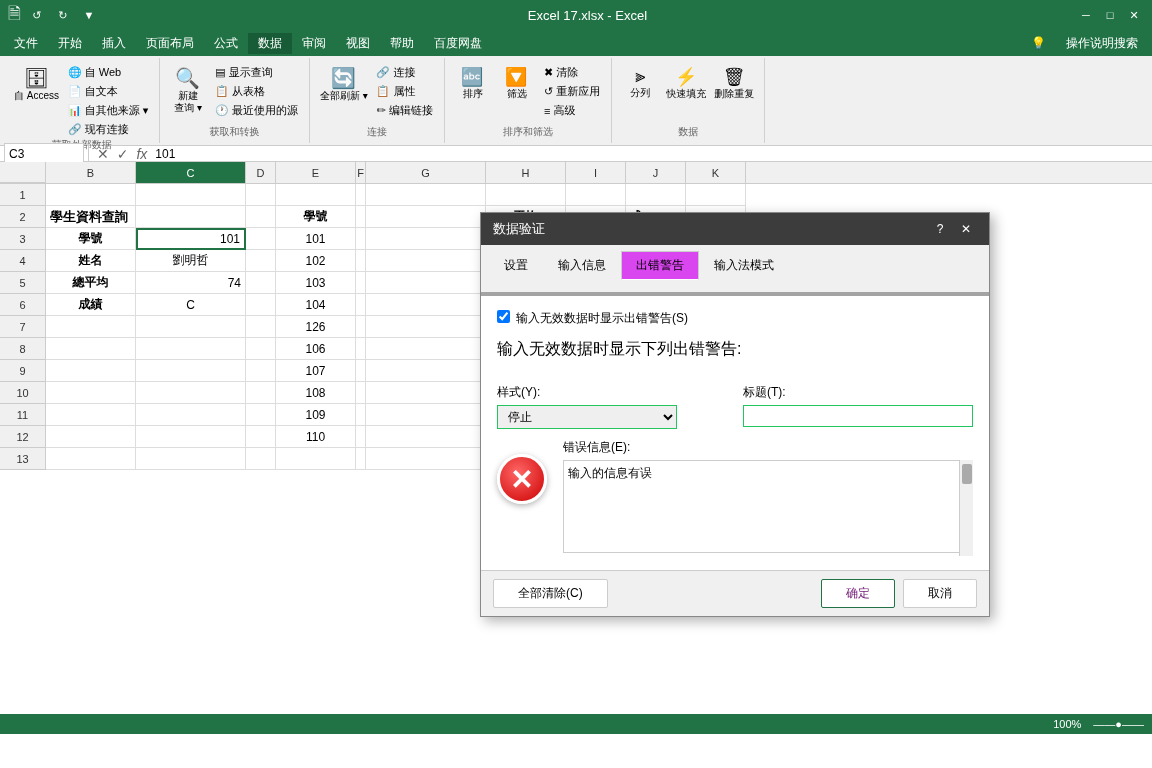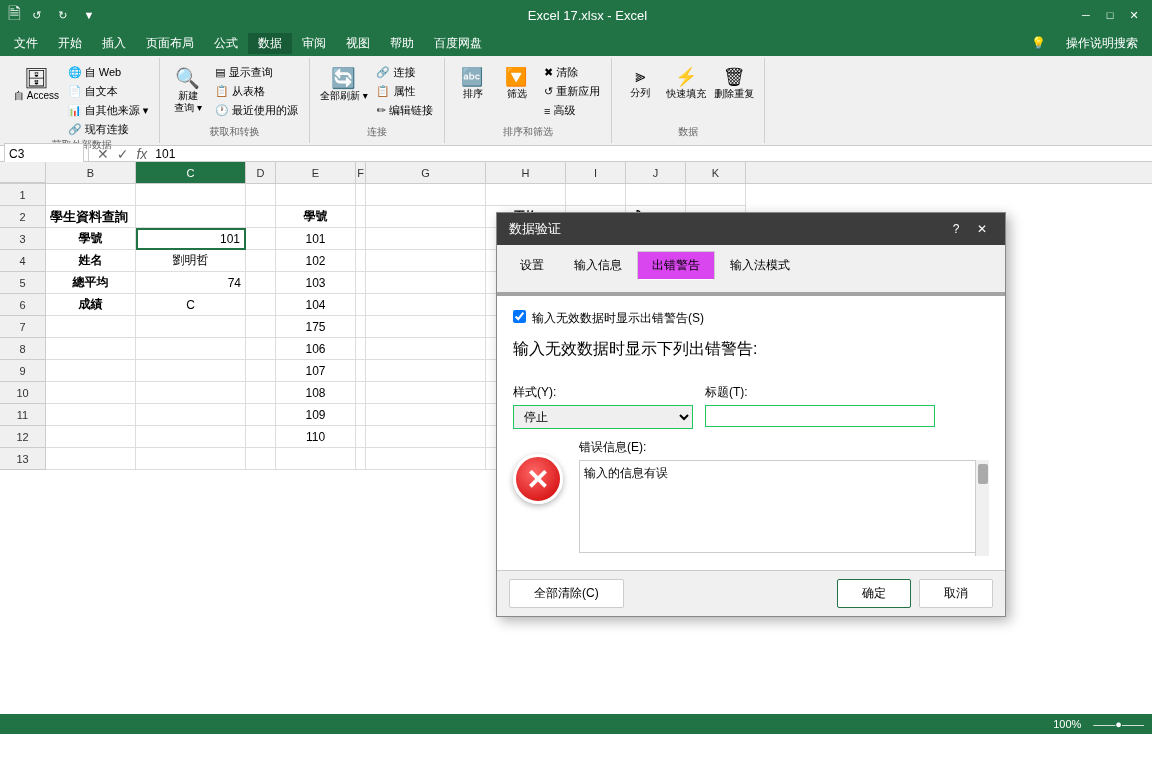--- a/index.html
+++ b/index.html
@@ -204,21 +204,21 @@
     
     #dialog-overlay {
       position: absolute;
       top: 0; left: 0; right: 0; bottom: 0;
       z-index: 100;
       pointer-events: none;
     }
     #dialog {
       position: absolute;
       top: 50px;
-      left: 496px;
+      left: 480px;
       width: 510px;
       background: #f0f0f0;
       border: 1px solid #888;
       box-shadow: 4px 4px 12px rgba(0,0,0,0.3);
       pointer-events: all;
     }
     #dialog-titlebar {
       background: #3c3c3c;
       color: white;
       height: 32px;
@@ -261,20 +261,21 @@
       align-items: flex-start;
       gap: 6px;
       margin-bottom: 12px;
     }
     .checkbox-row input[type=checkbox] { cursor: pointer; }
     .section-label { font-size: 16px; margin-bottom: 24px; }
     .form-row {
       display: flex;
       gap: 12px;
       margin-bottom: 10px;
+      justify-content: space-between;
     }
     .form-col { display: flex; flex-direction: column; gap: 4px; }
     .form-col label { font-size: 12px; }
     .form-col select, .form-col input[type=text] {
       font-size: 12px;
       padding: 3px 6px;
       border: 1px solid #22c55e;
       outline: none;
     }
     .style-select { width: 180px; }
@@ -340,21 +341,21 @@
       padding: 5px 24px;
       font-size: 12px;
       cursor: pointer;
       border: 1px solid #ccc;
       background: #fff;
       border-radius: 2px;
     }
     .dlg-btn.primary {
       background: #fff;
       border-color: #217346;
-      color: #000000;
+      color: #701a75;
     }
     #status-bar {
       height: 20px;
       background: #217346;
       color: white;
       font-size: 11px;
       display: flex;
       align-items: center;
       padding: 0 8px;
       justify-content: flex-end;
@@ -630,21 +631,21 @@
         <div class="cell col-i"></div>
         <div class="cell col-j"></div>
         <div class="cell col-k"></div>
       </div>
 
       <div class="spreadsheet-row">
         <div class="row-header col-a">7</div>
         <div class="cell col-b"></div>
         <div class="cell col-c"></div>
         <div class="cell col-d"></div>
-        <div class="cell col-e center">175</div>
+        <div class="cell col-e center">126</div>
         <div class="cell" style="width:10px;min-width:10px;"></div>
         <div class="cell col-g"></div>
         <div class="cell col-h right">84</div>
         <div class="cell col-i"></div>
         <div class="cell col-j"></div>
         <div class="cell col-k"></div>
       </div>
 
       <div class="spreadsheet-row">
         <div class="row-header col-a">8</div>

